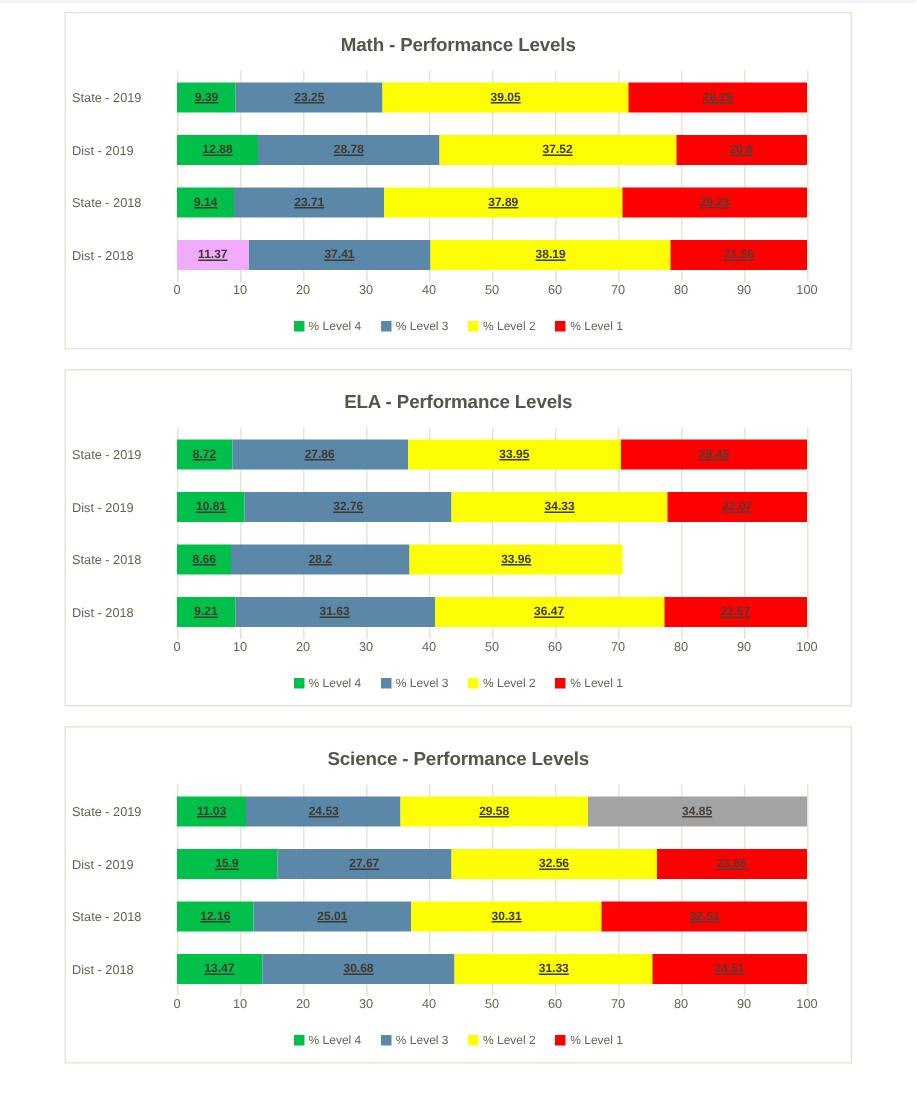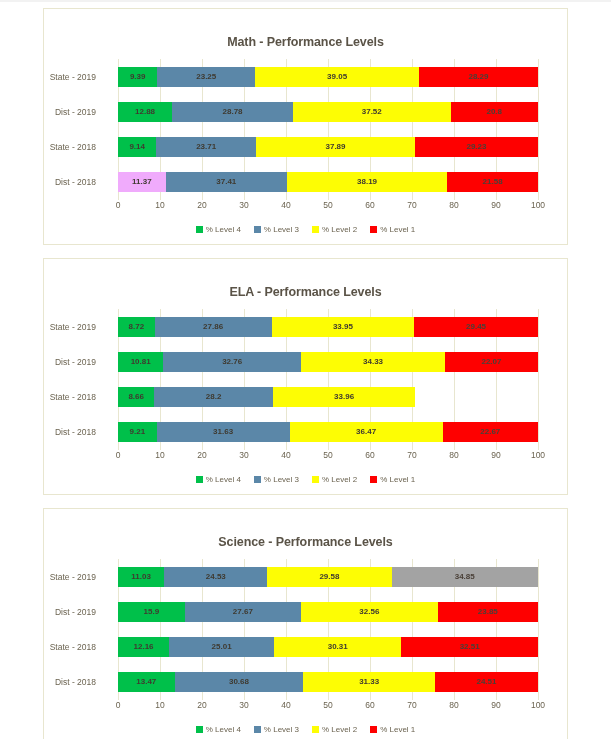--- a/index.html
+++ b/index.html
@@ -30,21 +30,21 @@
     background: #ffffff;
     margin-bottom: 13px;
     padding: 10px 8px 6px 8px;
   }
   .chart-title {
     text-align: center;
     font-size: 12.5px;
     font-weight: bold;
     color: #5a5347;
     letter-spacing: -0.1px;
-    margin: 16px 0 10px 0;
+    margin: 4px 0 10px 0;
   }
   .plot {
     position: relative;
     padding-left: 66px;
     padding-right: 21px;
   }
   .plot-area {
     position: relative;
     height: 140px;
   }
@@ -71,22 +71,22 @@
     position: relative;
     height: 20px;
   }
   .row-label {
     position: absolute;
     right: 100%;
     top: 0;
     width: 62px;
     height: 20px;
     line-height: 20px;
-    text-align: right;
-    padding-right: 22px;
+    text-align: left;
+    padding-right: 8px;
     font-size: 8.5px;
     color: #6b6350;
     white-space: nowrap;
   }
   .bar {
     position: absolute;
     left: 0; top: 0;
     height: 20px;
     width: 100%;
     display: flex;
@@ -94,20 +94,21 @@
   .seg {
     height: 20px;
     display: flex;
     align-items: center;
     justify-content: center;
     font-size: 8px;
     font-weight: bold;
     color: #3f3a30;
     overflow: hidden;
     white-space: nowrap;
+    text-decoration: underline;
   }
   .seg.lvl1 { color: #4a4038; }
   .axis {
     position: relative;
     height: 18px;
     margin-top: 1px;
   }
   .tick {
     position: absolute;
     top: 0;

